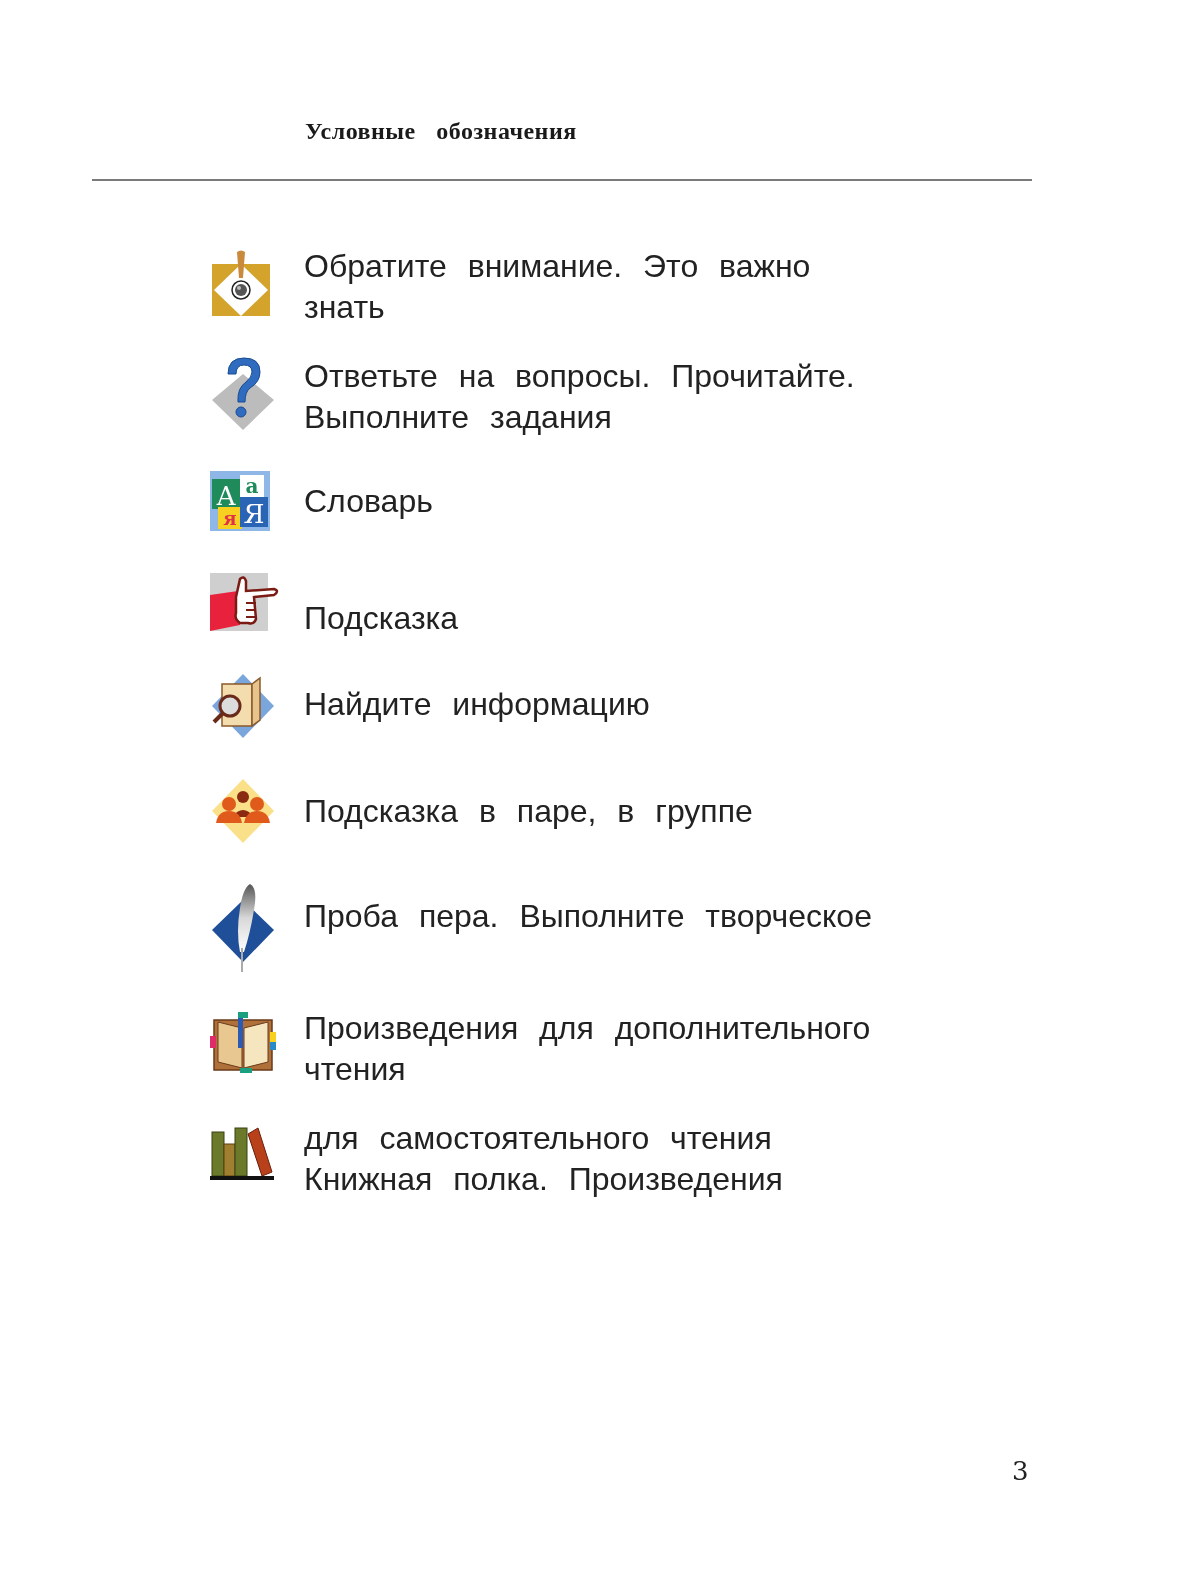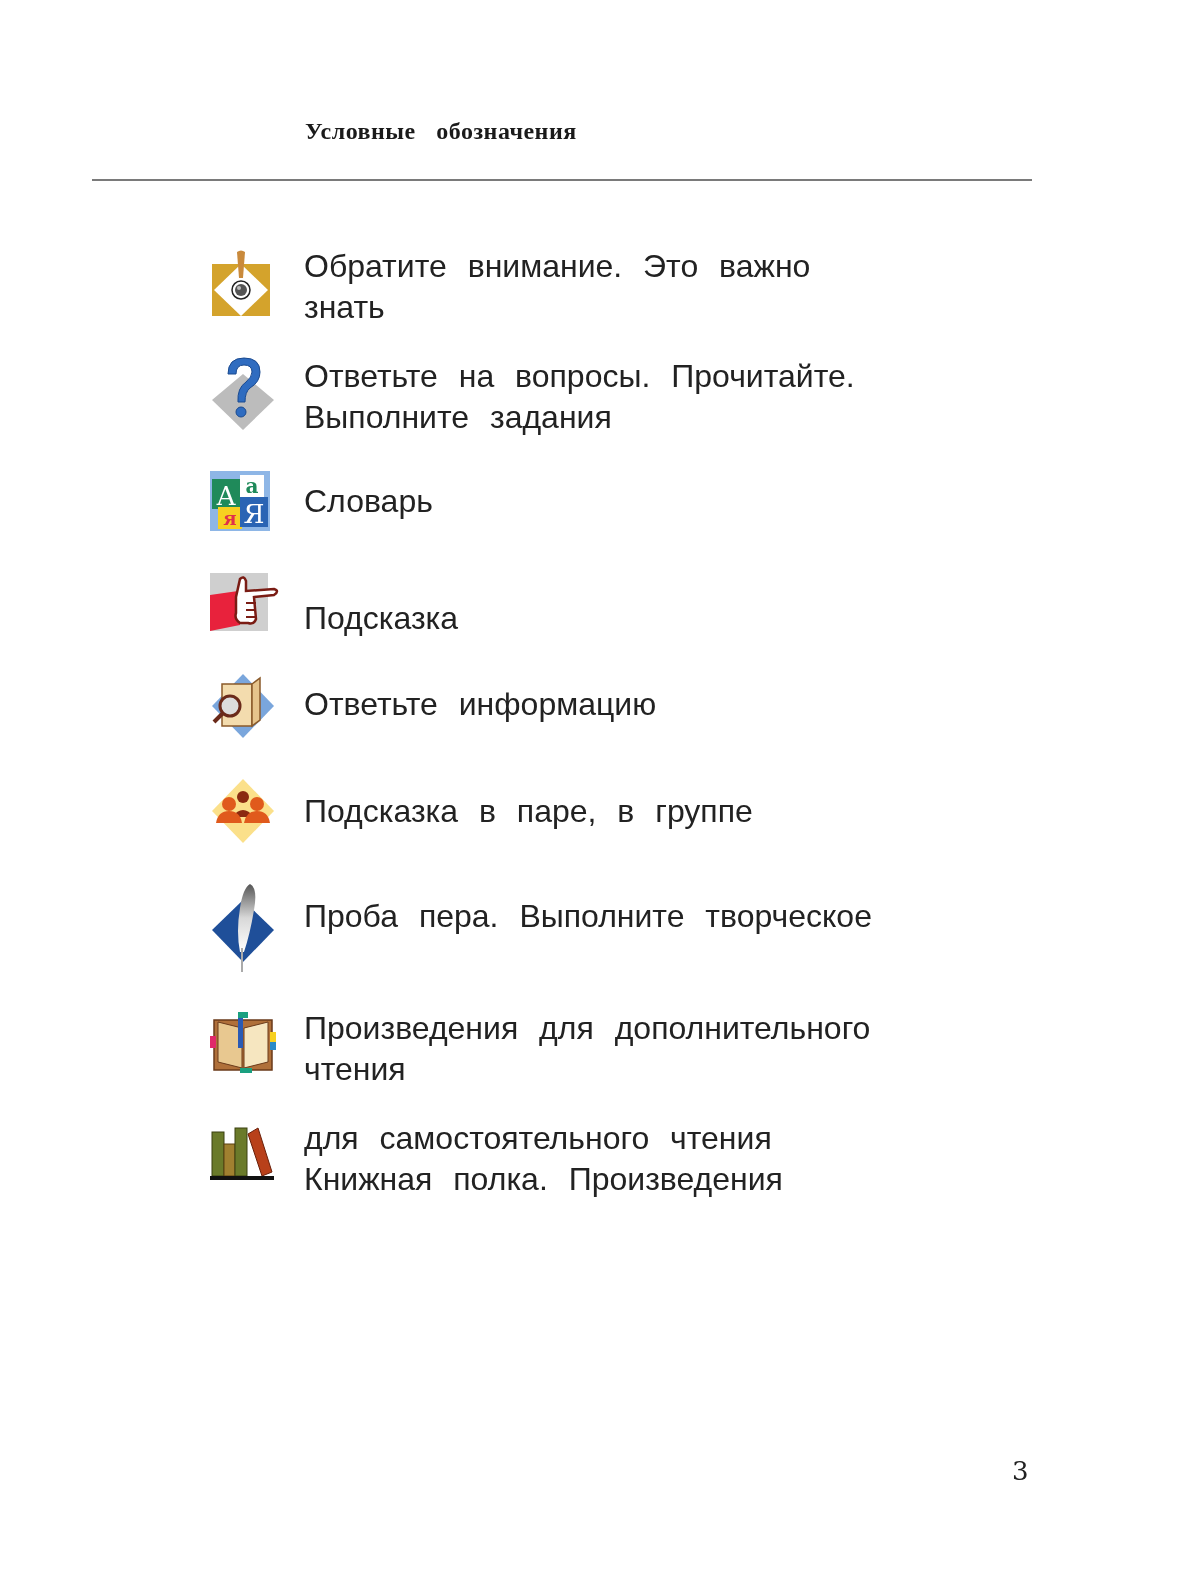--- a/index.html
+++ b/index.html
@@ -100,21 +100,21 @@
   <div class="icon" style="top:0;">
     <svg width="66" height="66" viewBox="0 0 66 66">
       <polygon points="33,0 64,32 33,64 2,32" fill="#7aa6dc"></polygon>
       <rect x="12" y="10" width="30" height="42" fill="#f3dcae" stroke="#8a5a2a" stroke-width="1.5"></rect>
       <path d="M42 10 L50 4 L50 46 L42 52 Z" fill="#e6c48c" stroke="#8a5a2a" stroke-width="1.5"></path>
       <circle cx="20" cy="32" r="10" fill="#dcdcdc" stroke="#6a2a1a" stroke-width="3"></circle>
       <line x1="13" y1="39" x2="4" y2="48" stroke="#6a2a1a" stroke-width="4"></line>
     </svg>
   </div>
   <div class="text" style="top:10px;">
-    <span>Ответьте информацию</span>
+    <span>Найдите информацию</span>
   </div>
 </div>
 
 <div class="item" style="top:779px;">
   <div class="icon" style="top:0;">
     <svg width="66" height="66" viewBox="0 0 66 66">
       <polygon points="33,0 64,32 33,64 2,32" fill="#fbe08a"></polygon>
       <circle cx="33" cy="18" r="6" fill="#8a2a10"></circle>
       <circle cx="19" cy="25" r="7" fill="#e05a1c"></circle>
       <circle cx="47" cy="25" r="7" fill="#e05a1c"></circle>

